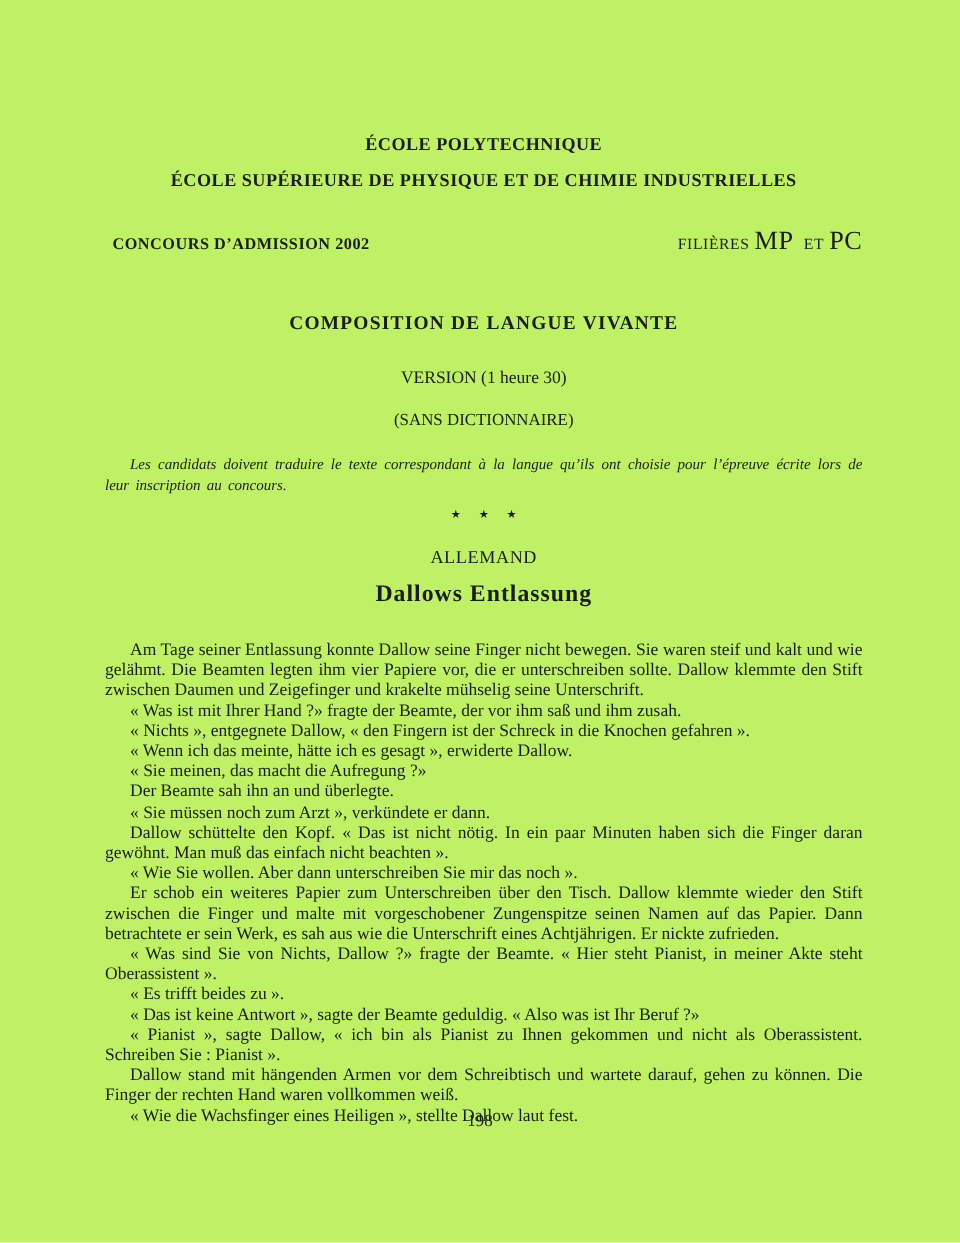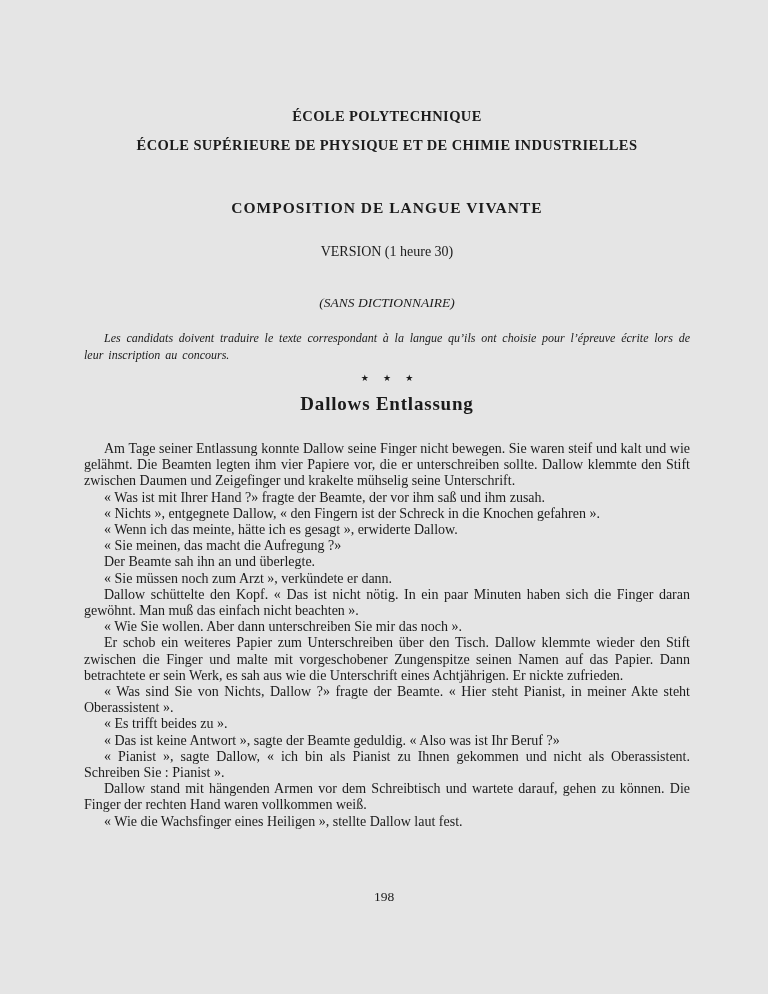--- a/index.html
+++ b/index.html
@@ -1,21 +1,21 @@
 <!DOCTYPE html>
 <html><head>
 <meta charset="utf-8">
 <style>
   * { margin: 0; padding: 0; box-sizing: border-box; }
   html, body { background: #ffffff; }
   .page {
     position: relative;
     width: 768px;
     height: 994px;
-    background: #e5e5e5;
+    background: #bef264;
     color: #1b1b1b;
     font-family: "Liberation Serif", "DejaVu Serif", serif;
     overflow: hidden;
   }
   .content {
     padding: 108px 78px 0 84px;
   }
   .school1 {
     text-align: center;
     font-weight: bold;
@@ -58,23 +58,22 @@
     margin-top: 45px;
     font-family: Liberation Serif, serif;
   }
   .version {
     text-align: center;
     font-size: 14px;
     margin-top: 27px;
   }
   .dict-note {
     text-align: center;
-    font-style: italic;
     font-size: 13.5px;
-    margin-top: 35px;
+    margin-top: 17px;
   }
   .instructions {
     font-style: italic;
     font-size: 12px;
     line-height: 17px;
     text-align: justify;
     text-indent: 20px;
     word-spacing: 2px;
     margin-top: 19px;
   }
@@ -119,32 +118,37 @@
 </style>
 </head>
 <body>
 
 <div class="page">
   <div class="content">
 
     <div class="header">
       <div class="school1">ÉCOLE POLYTECHNIQUE</div>
       <div class="school2">ÉCOLE SUPÉRIEURE DE PHYSIQUE ET DE CHIMIE INDUSTRIELLES</div>
+      <div class="concours-row">
+        <span class="concours">CONCOURS D’ADMISSION 2002</span>
+        <span class="filieres"><span class="sc">FILIÈRES</span>&nbsp;<span class="big">MP</span>&nbsp;&nbsp;<span class="sc">ET</span>&nbsp;<span class="big">PC</span></span>
+      </div>
     </div>
 
     <div class="title">COMPOSITION DE LANGUE VIVANTE</div>
 
     <div class="version">VERSION (1 heure 30)</div>
 
     <div class="dict-note">(SANS DICTIONNAIRE)</div>
 
     <div class="instructions">Les candidats doivent traduire le texte correspondant à la langue qu’ils ont choisie pour l’épreuve écrite lors de leur inscription au concours.</div>
 
     <div class="stars">★ ★ ★</div>
 
+    <div class="section-heading">ALLEMAND</div>
 
     <div class="text-title">Dallows Entlassung</div>
 
     <div class="body-text">
         <p>Am Tage seiner Entlassung konnte Dallow seine Finger nicht bewegen. Sie waren steif und kalt und wie gelähmt. Die Beamten legten ihm vier Papiere vor, die er unterschreiben sollte. Dallow klemmte den Stift zwischen Daumen und Zeigefinger und krakelte mühselig seine Unterschrift.</p>
         <p>« Was ist mit Ihrer Hand ?» fragte der Beamte, der vor ihm saß und ihm zusah.</p>
         <p>« Nichts », entgegnete Dallow, « den Fingern ist der Schreck in die Knochen gefahren ».</p>
         <p>« Wenn ich das meinte, hätte ich es gesagt », erwiderte Dallow.</p>
         <p>« Sie meinen, das macht die Aufregung ?»</p>
         <p>Der Beamte sah ihn an und überlegte.</p>

